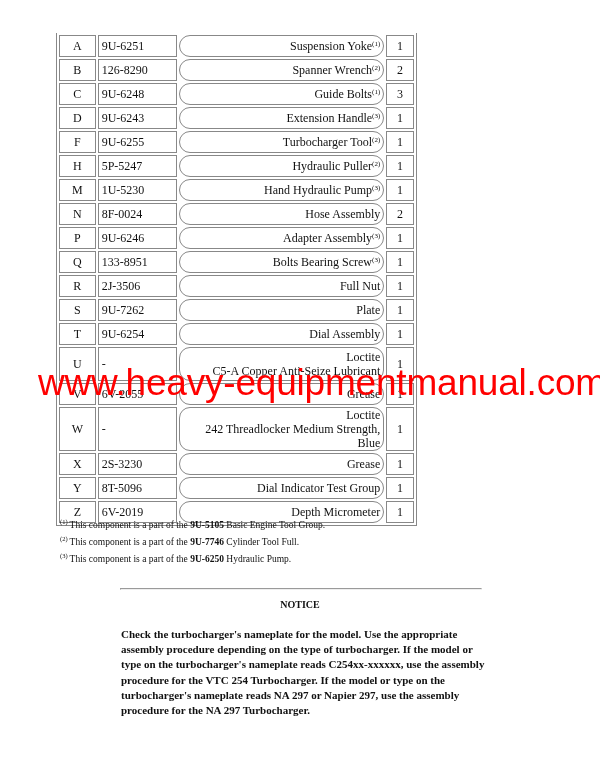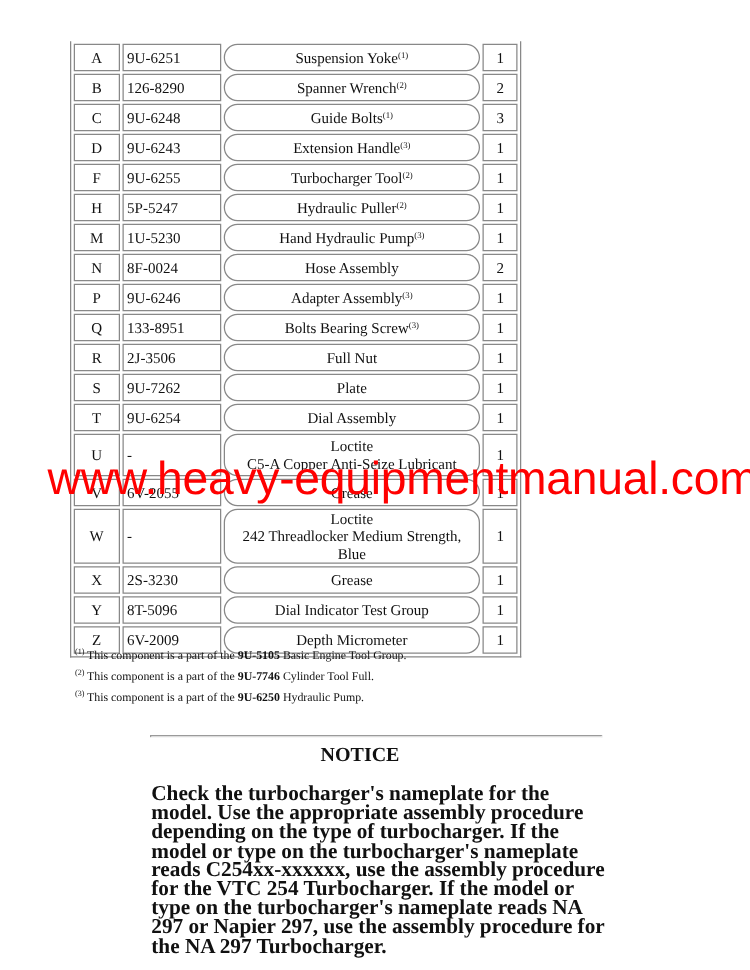--- a/index.html
+++ b/index.html
@@ -29,21 +29,21 @@
     }
     .tools-table td {
       border: 1px solid #888;
       padding: 0 3px;
       height: 20px;
       line-height: 14px;
       vertical-align: middle;
     }
     .tools-table td.c-key { width: 29px; text-align: center; }
     .tools-table td.c-part { width: 72px; text-align: left; }
-    .tools-table td.c-desc { width: 200px; text-align: center; border-radius: 11px; }
+    .tools-table td.c-desc { width: 200px; text-align: right; border-radius: 11px; }
     .tools-table td.c-qty { width: 20px; text-align: center; }
     .tools-table tr.tall td { height: 32px; }
     .tools-table sup {
       font-size: 7px;
       vertical-align: 4px;
       line-height: 0;
     }
     .footnotes {
       position: absolute;
       left: 60px;
@@ -66,35 +66,35 @@
       position: absolute;
       left: 120px;
       top: 588px;
       width: 360px;
       height: 0;
       border-top: 1px solid #9a9a9a;
       margin: 0;
     }
     .notice-title {
       position: absolute;
-      left: 108px;
+      left: 120px;
       width: 360px;
       top: 597px;
       text-align: center;
       font-weight: bold;
-      font-size: 16px;
+      font-size: 10px;
       line-height: 16px;
     }
     .notice-body {
       position: absolute;
       left: 121px;
       top: 627px;
       width: 365px;
       font-weight: bold;
-      font-size: 17px;
+      font-size: 11px;
       line-height: 15.2px;
     }
     .watermark {
       position: absolute;
       left: 38px;
       top: 363px;
       font-family: "Liberation Sans", "DejaVu Sans", sans-serif;
       font-size: 37px;
       line-height: 40px;
       color: #ff0000;
@@ -211,21 +211,21 @@
       <td class="c-qty">1</td>
     </tr>
     <tr>
       <td class="c-key">Y</td>
       <td class="c-part">8T-5096</td>
       <td class="c-desc"><span>Dial Indicator Test Group</span></td>
       <td class="c-qty">1</td>
     </tr>
     <tr>
       <td class="c-key">Z</td>
-      <td class="c-part">6V-2009</td>
+      <td class="c-part">6V-2019</td>
       <td class="c-desc"><span>Depth Micrometer</span></td>
       <td class="c-qty">1</td>
     </tr>
   </tbody>
 </table>
 
 <div class="footnotes">
   <div class="footnote"><sup>(1)</sup><span>This component is a part of the </span><b>9U-5105</b><span> Basic Engine Tool Group.</span></div>
   <div class="footnote"><sup>(2)</sup><span>This component is a part of the </span><b>9U-7746</b><span> Cylinder Tool Full.</span></div>
   <div class="footnote"><sup>(3)</sup><span>This component is a part of the </span><b>9U-6250</b><span> Hydraulic Pump.</span></div>

